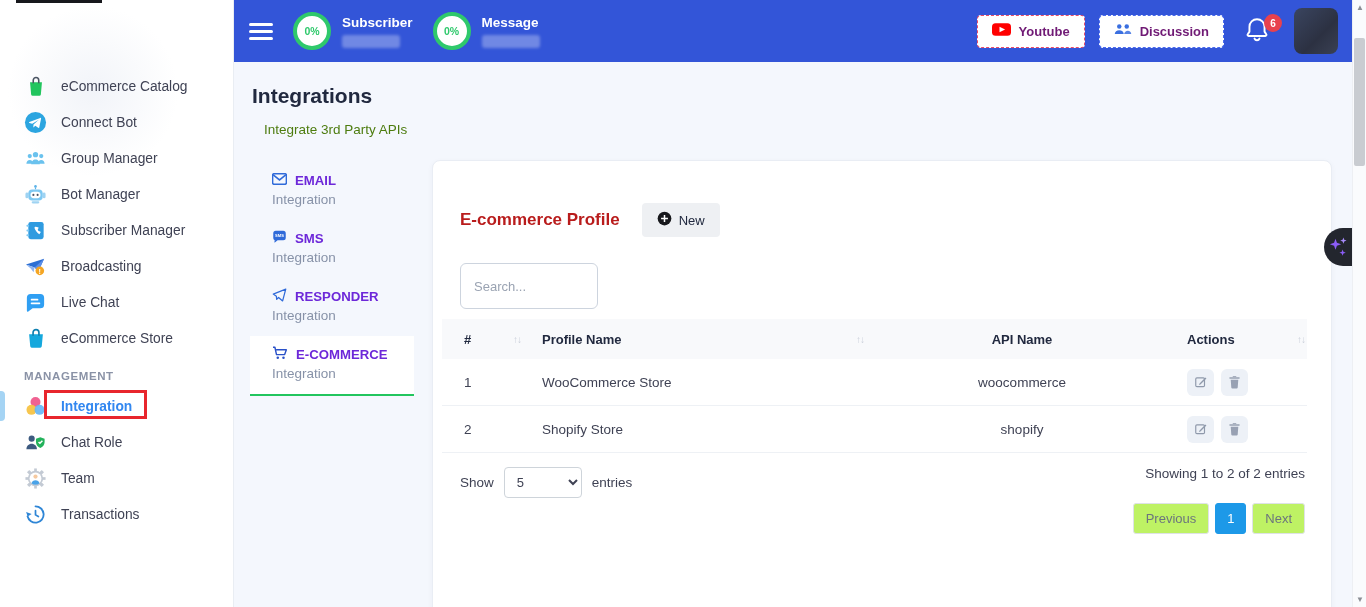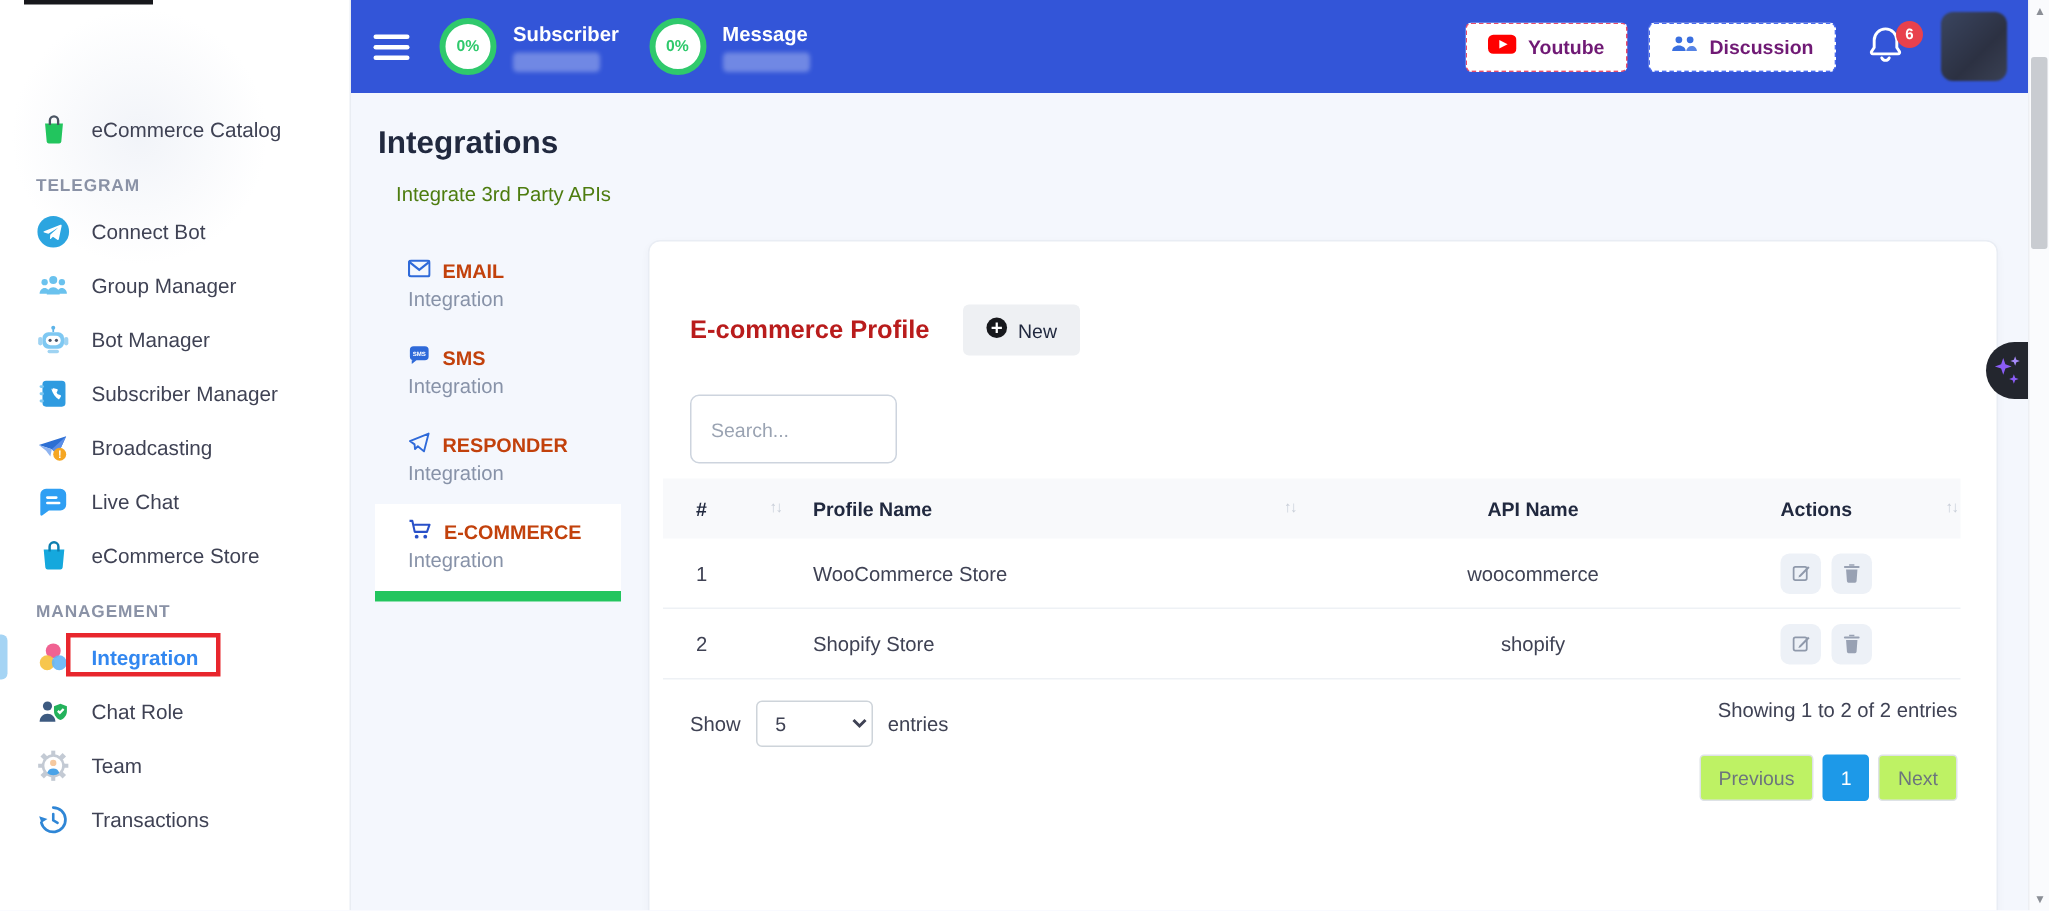--- a/index.html
+++ b/index.html
@@ -50,23 +50,23 @@
     background:linear-gradient(135deg,#3a4560,#2c3142 60%,#3a4154); filter:blur(.6px); cursor:pointer; }
 
   
   .content { position:absolute; left:234px; top:62px; right:14px; bottom:0; background:#f4f7fd; overflow:hidden; }
   .page-title { position:absolute; left:18px; top:22px; font-size:21px; font-weight:700; color:#21293f; }
   .page-subtitle { position:absolute; left:18px; top:60px; font-size:13.5px; color:#4d7c0f;margin-left:12px; }
 
   .subnav { position:absolute; left:16px; top:100px; width:164px; }
   .subnav-item { padding:8px 0 8px 22px; cursor:pointer; }
   .subnav-item .t { display:flex; align-items:center; gap:8px; font-size:13.2px; font-weight:700;
-    color:#c2410c; height:20px; }
+    color:#6d28d9; height:20px; }
   .subnav-item .s { font-size:13.5px; color:#8792a8; margin-top:2px; height:20px; }
-  .subnav-item.active { background:#fff; border-bottom:7px solid #22c55e; }
+  .subnav-item.active { background:#fff; border-bottom:2px solid #22c55e; }
 
   .card { position:absolute; left:198px; top:98px; width:900px; height:460px; background:#fff;
     border:1px solid #e9edf4; border-radius:8px; box-shadow:0 2px 6px rgba(25,40,70,.04); }
   .panel-head { position:absolute; left:27px; top:42px; display:flex; align-items:center; gap:22px; }
   .panel-title { font-size:17px; font-weight:700; color:#b91c1c; }
   .new-btn { display:flex; align-items:center; gap:7px; height:34px; padding:0 15px; background:#eef0f3;
     border:none; border-radius:4px; font-size:13px; color:#21293f; cursor:pointer;
     font-family:"Liberation Sans", sans-serif; }
   .search-input { position:absolute; left:27px; top:102px; width:138px; height:46px;
     border:1px solid #cdd4de; border-radius:6px; padding:0 13px; font-size:13px; color:#3f4254;
@@ -121,21 +121,20 @@
       <div class="side-item">
         <span class="ico">
           <svg width="22" height="22" viewBox="0 0 24 24">
               <path d="M5.5 8h13l-1.2 13.2a1.6 1.6 0 0 1-1.6 1.3H8.3a1.6 1.6 0 0 1-1.6-1.3z" fill="#22c55e"></path>
               <path d="M9 9V5.8a3 3 0 0 1 6 0V9" fill="none" stroke="#4b5563" stroke-width="1.7"></path>
             </svg>
         </span>
         <span class="lbl">eCommerce Catalog</span>
       </div>
 
-      <div class="section-label">TELEGRAM</div>
 
       <div class="side-item">
         <span class="ico">
           <svg width="23" height="23" viewBox="0 0 24 24">
               <circle cx="12" cy="12" r="11" fill="#2ca5e0"></circle>
               <path d="M5.6 11.6l11.4-4.4c.6-.2 1 .1.8.9l-1.9 9c-.1.6-.5.8-1.1.5l-3-2.2-1.4 1.4c-.2.2-.4.3-.7.3l.2-3 5.6-5-6.9 4.3-2.9-.9c-.6-.2-.6-.7-.1-.9z" fill="#fff"></path>
             </svg>
         </span>
         <span class="lbl">Connect Bot</span>
       </div>

